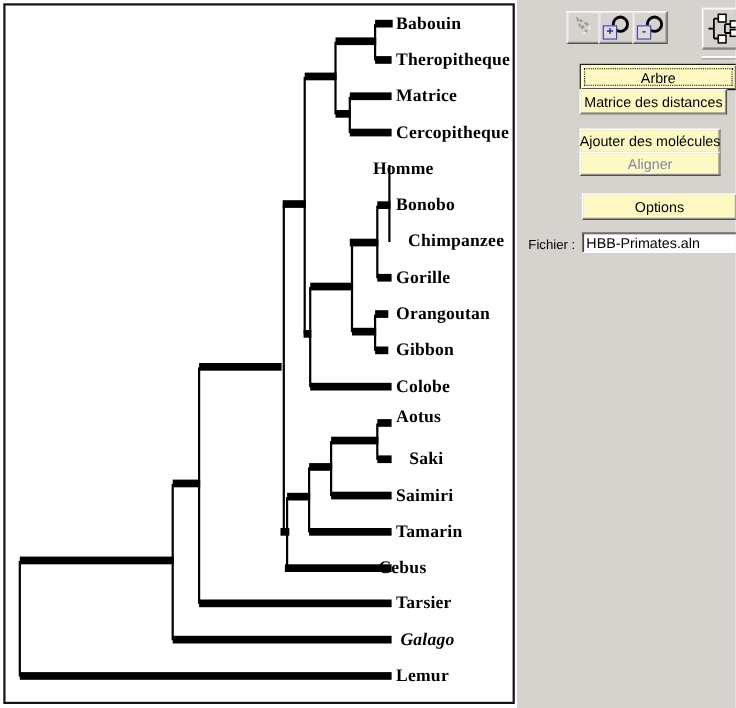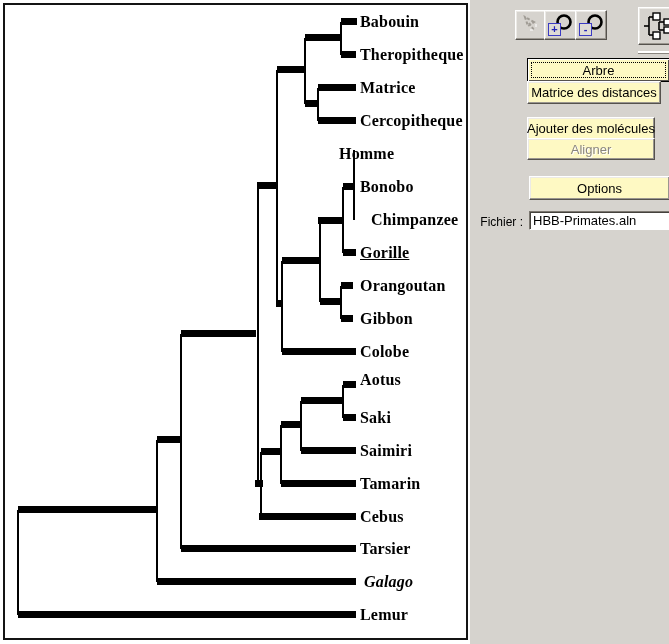--- a/index.html
+++ b/index.html
@@ -135,29 +135,29 @@
         <div class="vline" style="left: 180px; top: 334px; height: 215px;"></div>
         <div class="vline" style="left: 156px; top: 440px; height: 142px;"></div>
         <div class="vline" style="left: 17px; top: 510px; height: 105px;"></div>
         <div class="taxon" style="left: 360px; top: 11px;">Babouin</div>
         <div class="taxon" style="left: 360px; top: 44px; text-align: center;">Theropitheque</div>
         <div class="taxon" style="left: 360px; top: 77px;">Matrice</div>
         <div class="taxon" style="left: 360px; top: 110px;">Cercopitheque</div>
         <div class="taxon" style="left: 339px; top: 143px;">Homme</div>
         <div class="taxon" style="left: 360px; top: 176px;">Bonobo</div>
         <div class="taxon" style="left: 360px; top: 209px; margin-left: 11px;">Chimpanzee</div>
-        <div class="taxon" style="left: 360px; top: 242px; text-decoration: underline;">Gorille</div>
+        <div class="taxon" style="left: 360px; top: 242px;">Gorille</div>
         <div class="taxon" style="left: 360px; top: 275px;">Orangoutan</div>
         <div class="taxon" style="left: 360px; top: 308px;">Gibbon</div>
         <div class="taxon" style="left: 360px; top: 341px;">Colobe</div>
         <div class="taxon" style="left: 360px; top: 352px; margin-top: 17px;">Aotus</div>
-        <div class="taxon" style="left: 360px; top: 407px; text-align: right;">Saki</div>
+        <div class="taxon" style="left: 372px; top: 407px; text-align: right;">Saki</div>
         <div class="taxon" style="left: 360px; top: 440px;">Saimiri</div>
         <div class="taxon" style="left: 360px; top: 473px;">Tamarin</div>
-        <div class="taxon" style="left: 360px; top: 506px;">Cebus</div>
+        <div class="taxon" style="left: 344px; top: 506px;">Cebus</div>
         <div class="taxon" style="left: 360px; top: 538px;">Tarsier</div>
         <div class="taxon" style="left: 364px; top: 571px; font-style: italic;">Galago</div>
         <div class="taxon" style="left: 360px; top: 604px;">Lemur</div>
       </div>
   </div>
 
   <div class="split-dark"></div>
   <div class="split-lite"></div>
 
   <div class="right-pane">

